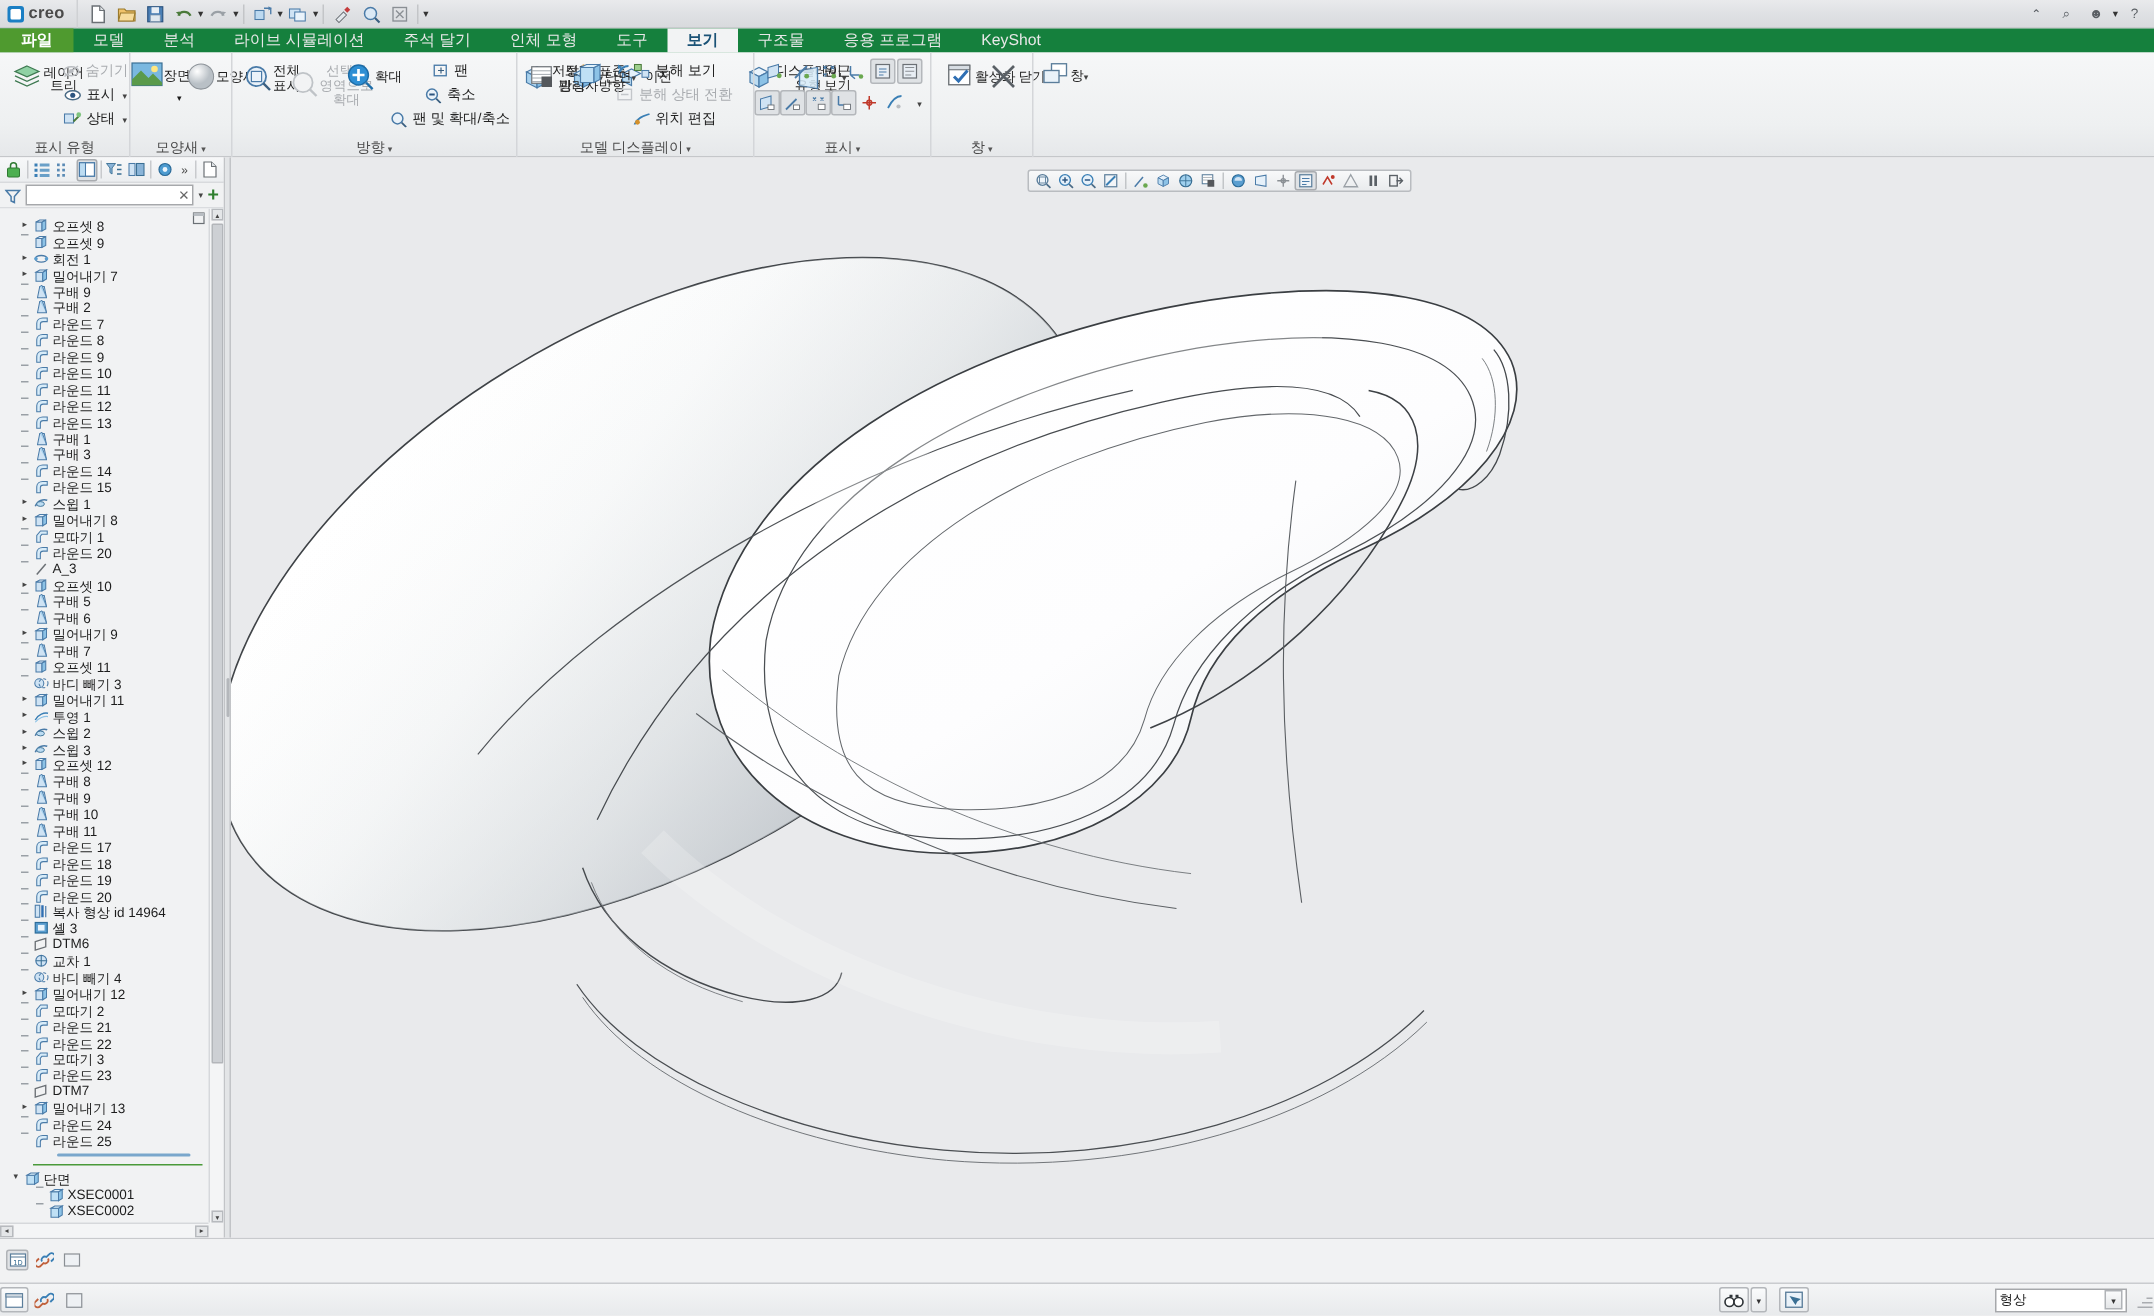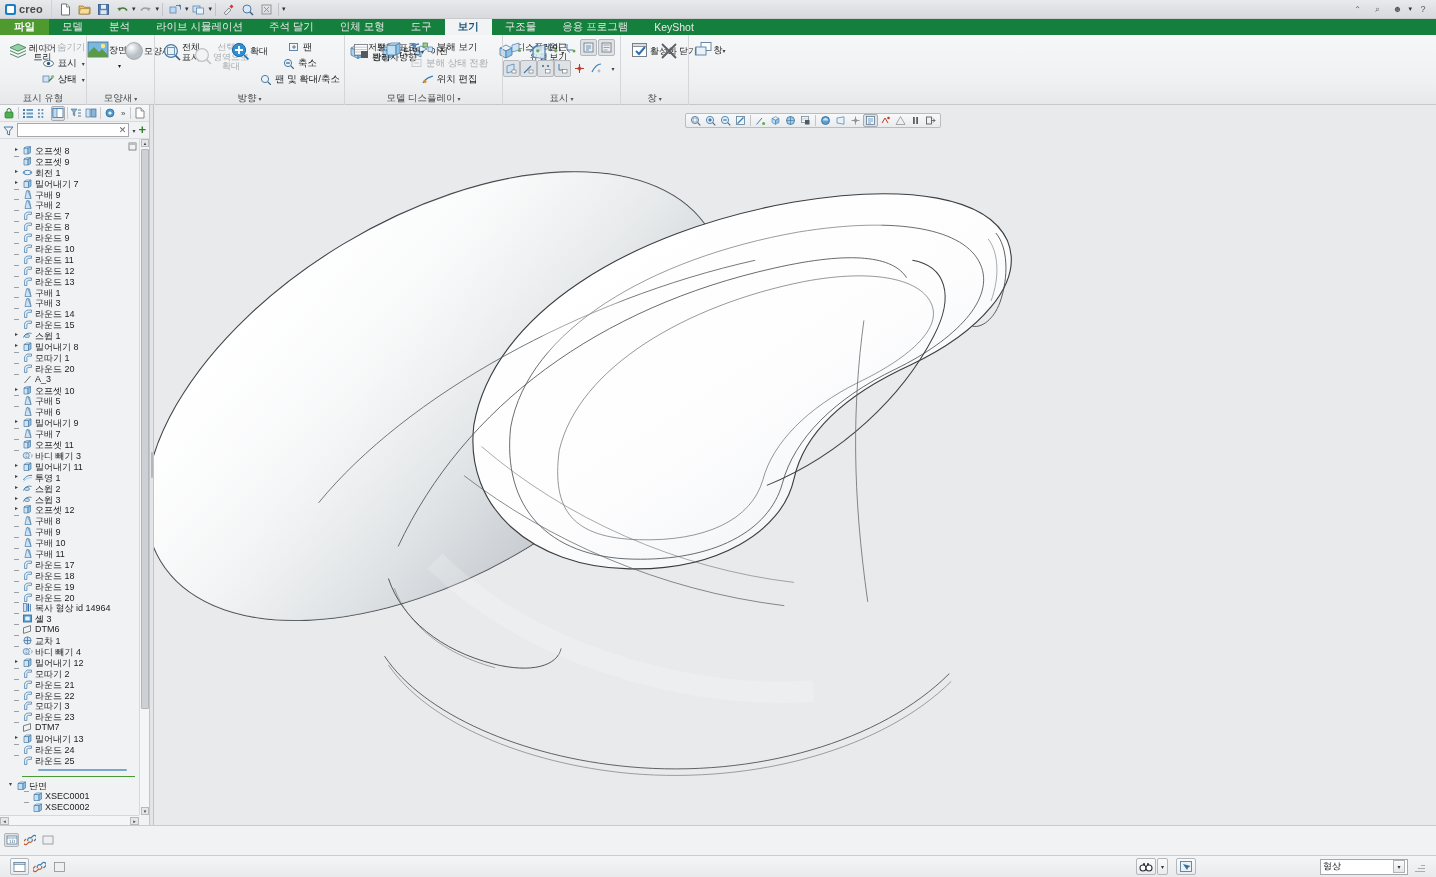--- a/index.html
+++ b/index.html
@@ -185,21 +185,21 @@
     width: 15px; height: 14px; display: flex; align-items: center; justify-content: center;
     border: 1px solid transparent; border-radius: 2px;
   }
   .msg-ibtn.pressed { background: #e0e2e5; border-color: #b0b3b7; }
   .msg-lines { display: flex; flex-direction: column; gap: 0px; padding-left: 8px; }
   .msg-line { display: flex; align-items: center; gap: 4px; font-size: 8.5px; color: #1f2933; line-height: 9.5px; }
   .msg-line .bullet { width: 3px; height: 3px; background: #3a6ea5; border-radius: 50%; flex: 0 0 3px; }
 
   .statusbar {
     height: 22px; background: linear-gradient(to bottom,#f4f5f6,#e8eaec);
-    border-top: 1px solid #cacccf; display: flex; align-items: center; padding: 0 10px; gap: 4px;
+    border-top: 1px solid #cacccf; display: flex; align-items: center; padding: 0 0; gap: 4px;
   }
   .sb-spacer { flex: 1; }
   .sb-group { display: flex; align-items: center; gap: 1px; }
   .sb-btn {
     height: 17px; min-width: 19px; padding: 0 2px; display: flex; align-items: center; justify-content: center;
     border: 1px solid transparent; border-radius: 2px;
   }
   .sb-btn.framed { border-color: #b4b7bb; background: linear-gradient(to bottom,#fafbfc,#e9ebed); }
   .sb-caret { font-size: 6px; color: #333; }
   .sb-select {

